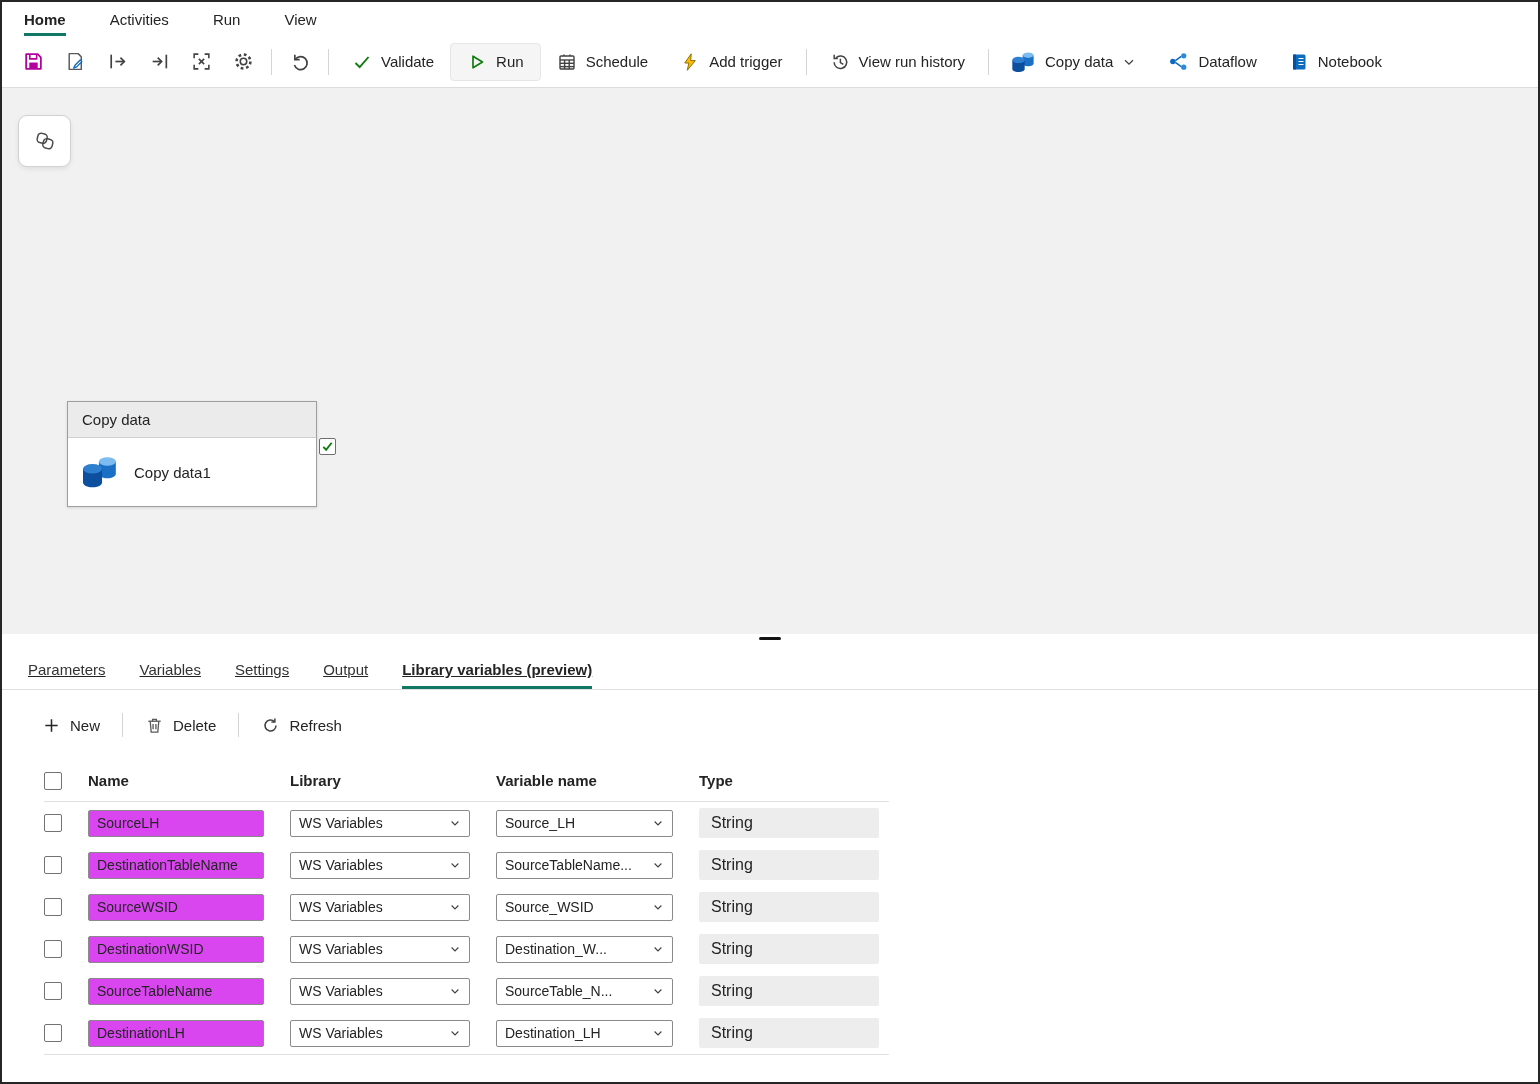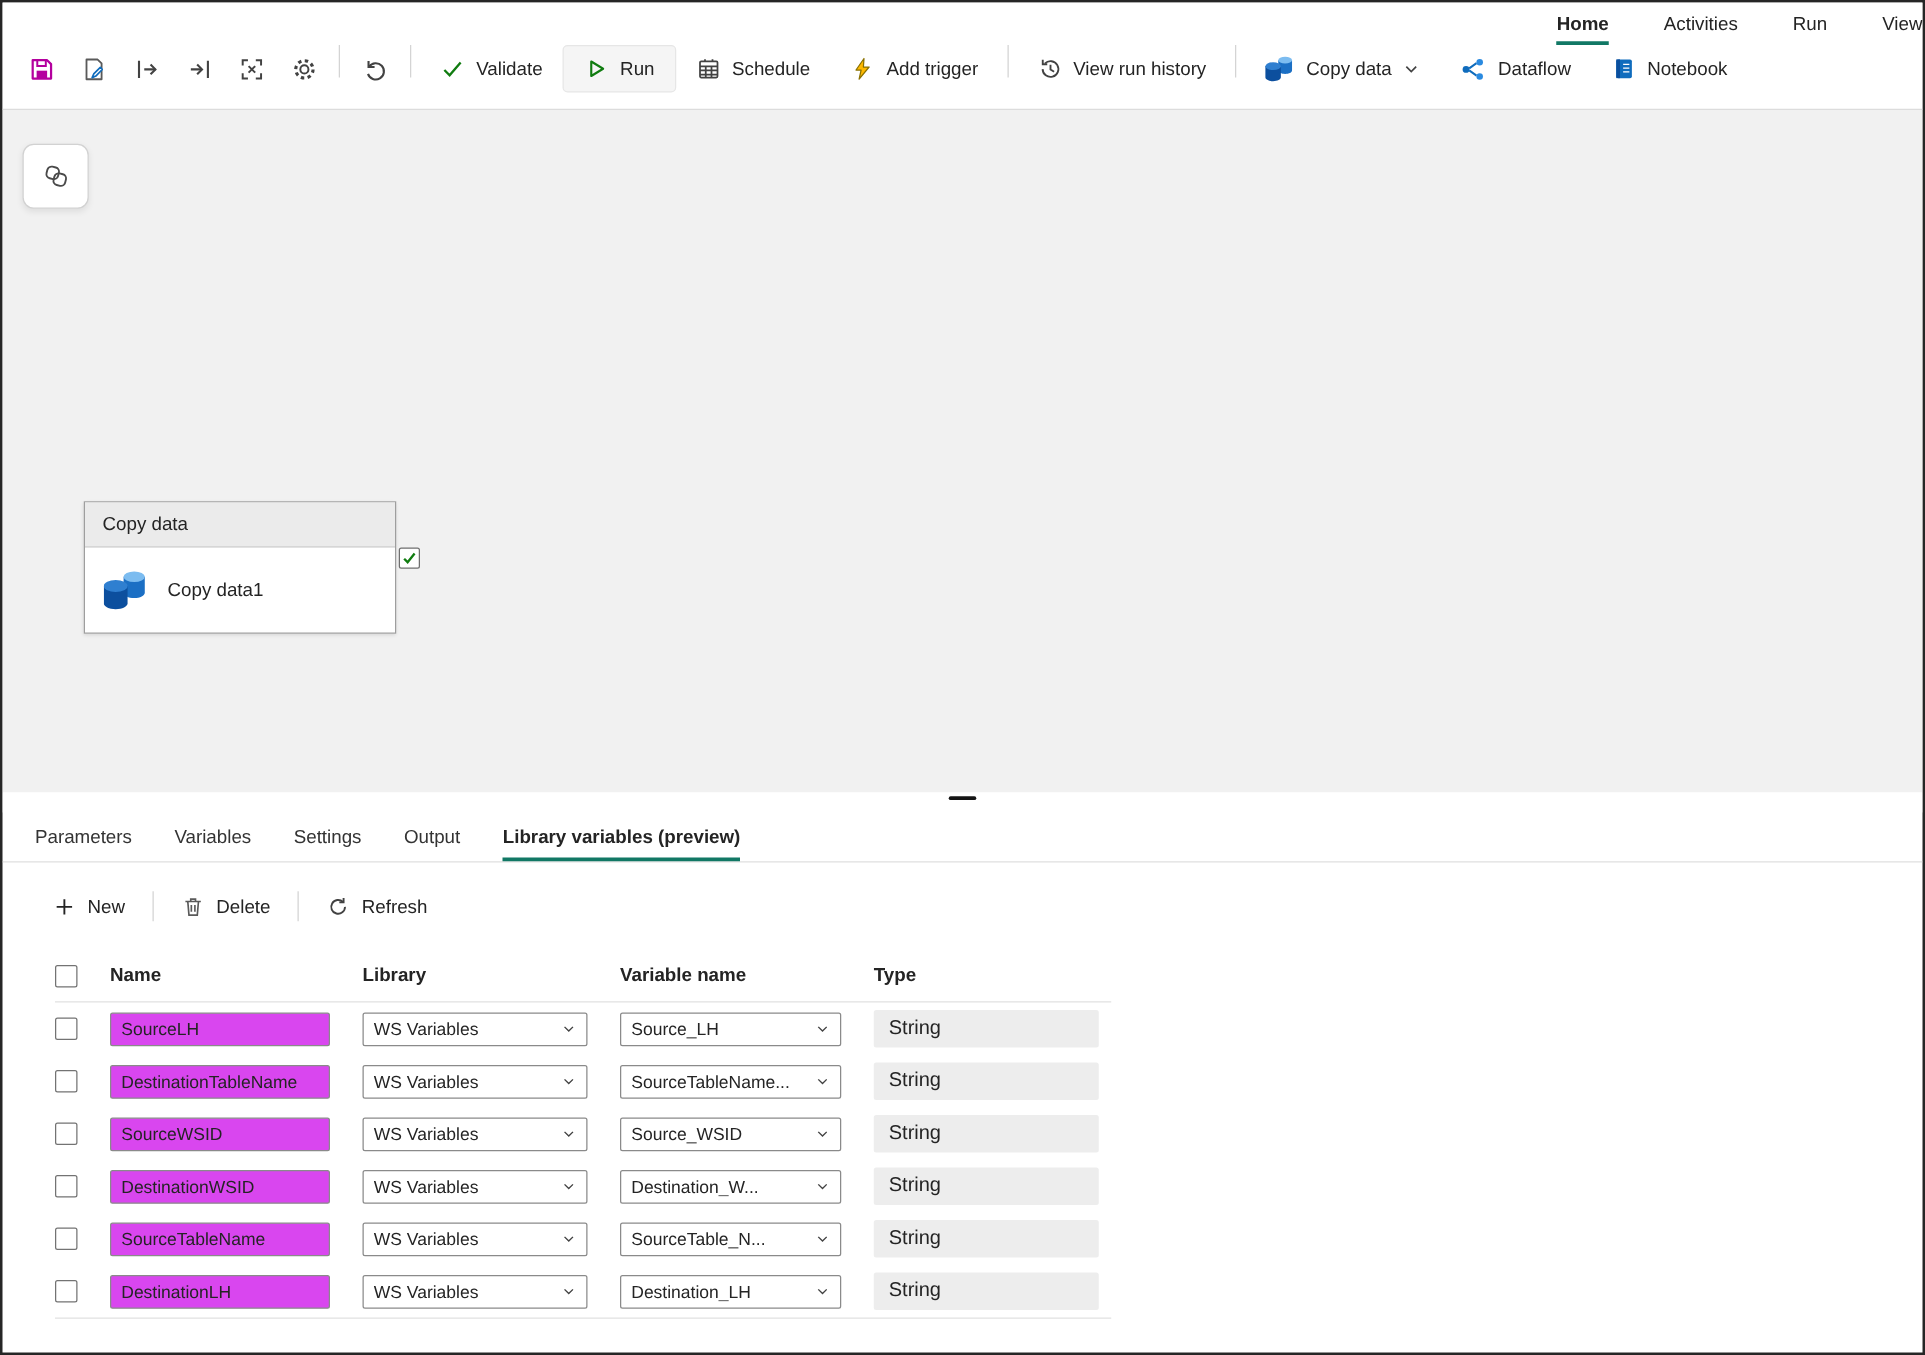--- a/index.html
+++ b/index.html
@@ -3,46 +3,46 @@
 <meta charset="utf-8">
 <style>
   * { margin:0; padding:0; box-sizing:border-box; }
   body { font-family:"Liberation Sans", sans-serif; background:#fff; }
   .app {
     position:relative; width:1540px; height:1084px;
     border:2px solid #262626; background:#fff; overflow:hidden;
     color:#242424; font-size:15px;
   }
   
-  .menubar { display:flex; gap:44px; padding-left:22px; height:34px; align-items:stretch; background:#fff;justify-content:flex-end; }
+  .menubar { display:flex; gap:44px; padding-left:22px; height:34px; align-items:stretch; background:#fff; }
   .menu-tab { display:flex; align-items:center; border-bottom:3px solid transparent; padding-top:3px; cursor:default; color:#242424; }
   .menu-tab.active { font-weight:700; border-bottom-color:#117865; }
   
-  .toolbar { display:flex; height:52px; padding:0 6px 0 10px; border-bottom:1px solid #dcdcdc; background:#fff; white-space:nowrap; overflow:hidden; }
+  .toolbar { display:flex; align-items:center; height:52px; padding:0 6px 0 10px; border-bottom:1px solid #dcdcdc; background:#fff; white-space:nowrap; overflow:hidden; }
   .tb-iconbtn { width:42px; height:38px; display:flex; align-items:center; justify-content:center; border-radius:4px; }
   .tb-btn { display:flex; align-items:center; gap:9px; padding:0 16px; height:38px; border-radius:4px; color:#242424; }
   .tb-btn.run-highlight { background:#f5f5f5; border:1px solid #e6e6e6; }
   .tb-divider { width:1px; height:26px; background:#d4d4d4; margin:0 7px; flex:none; }
   .ic { display:block; flex:none; }
   
   .canvas { position:relative; height:546px; background:#f1f1f1; }
   .copilot-btn { position:absolute; left:16px; top:27px; width:53px; height:52px; background:#fff;
     border:1px solid #d2d2d2; border-radius:9px; display:flex; align-items:center; justify-content:center;
     box-shadow:0 2px 5px rgba(0,0,0,.08); }
   .activity-card { position:absolute; left:65px; top:313px; width:250px; height:106px; background:#fff;
     border:1px solid #9e9e9e; box-shadow:0 1px 3px rgba(0,0,0,.12); }
   .activity-header { height:36px; background:#ebebeb; border-bottom:1px solid #cfcfcf; display:flex; align-items:center; padding-left:14px; }
   .activity-body { height:68px; display:flex; align-items:center; gap:15px; padding-left:15px; }
   .activity-check { position:absolute; left:251px; top:36px; width:17px; height:17px; background:#fff;
     border:1px solid #6f6f6f; border-radius:2px; display:flex; align-items:center; justify-content:center; }
   
   .splitter { height:16px; background:#fff; position:relative; }
   .splitter-handle { position:absolute; left:50%; top:3px; transform:translateX(-50%); width:22px; height:3px; border-radius:2px; background:#141414; }
   
-  .panel-tabs { display:flex; gap:34px; padding-left:26px; height:40px; border-bottom:1px solid #e0e0e0; }
+  .panel-tabs { display:flex; gap:34px; padding-left:26px; height:40px; border-bottom:1px solid #e0e0e0;text-decoration:underline; }
   .panel-tab { display:flex; align-items:center; height:100%; border-bottom:3px solid transparent; padding-top:3px; color:#333; }
   .panel-tab.active { font-weight:700; color:#242424; border-bottom-color:#117865; }
   
   .panel-actions { display:flex; align-items:center; height:70px; padding-left:36px; }
   .action-btn { display:flex; align-items:center; gap:9px; height:36px; padding:0 4px; border-radius:4px; color:#242424; }
   .action-divider { width:1px; height:24px; background:#d4d4d4; margin:0 18px; }
   
   .var-table { margin-left:42px; width:845px; }
   .vt-header, .vt-row { display:grid; grid-template-columns:44px 202px 206px 203px 190px; align-items:center; height:42px; }
   .vt-header { font-weight:700; border-bottom:1px solid #e1e1e1; }

